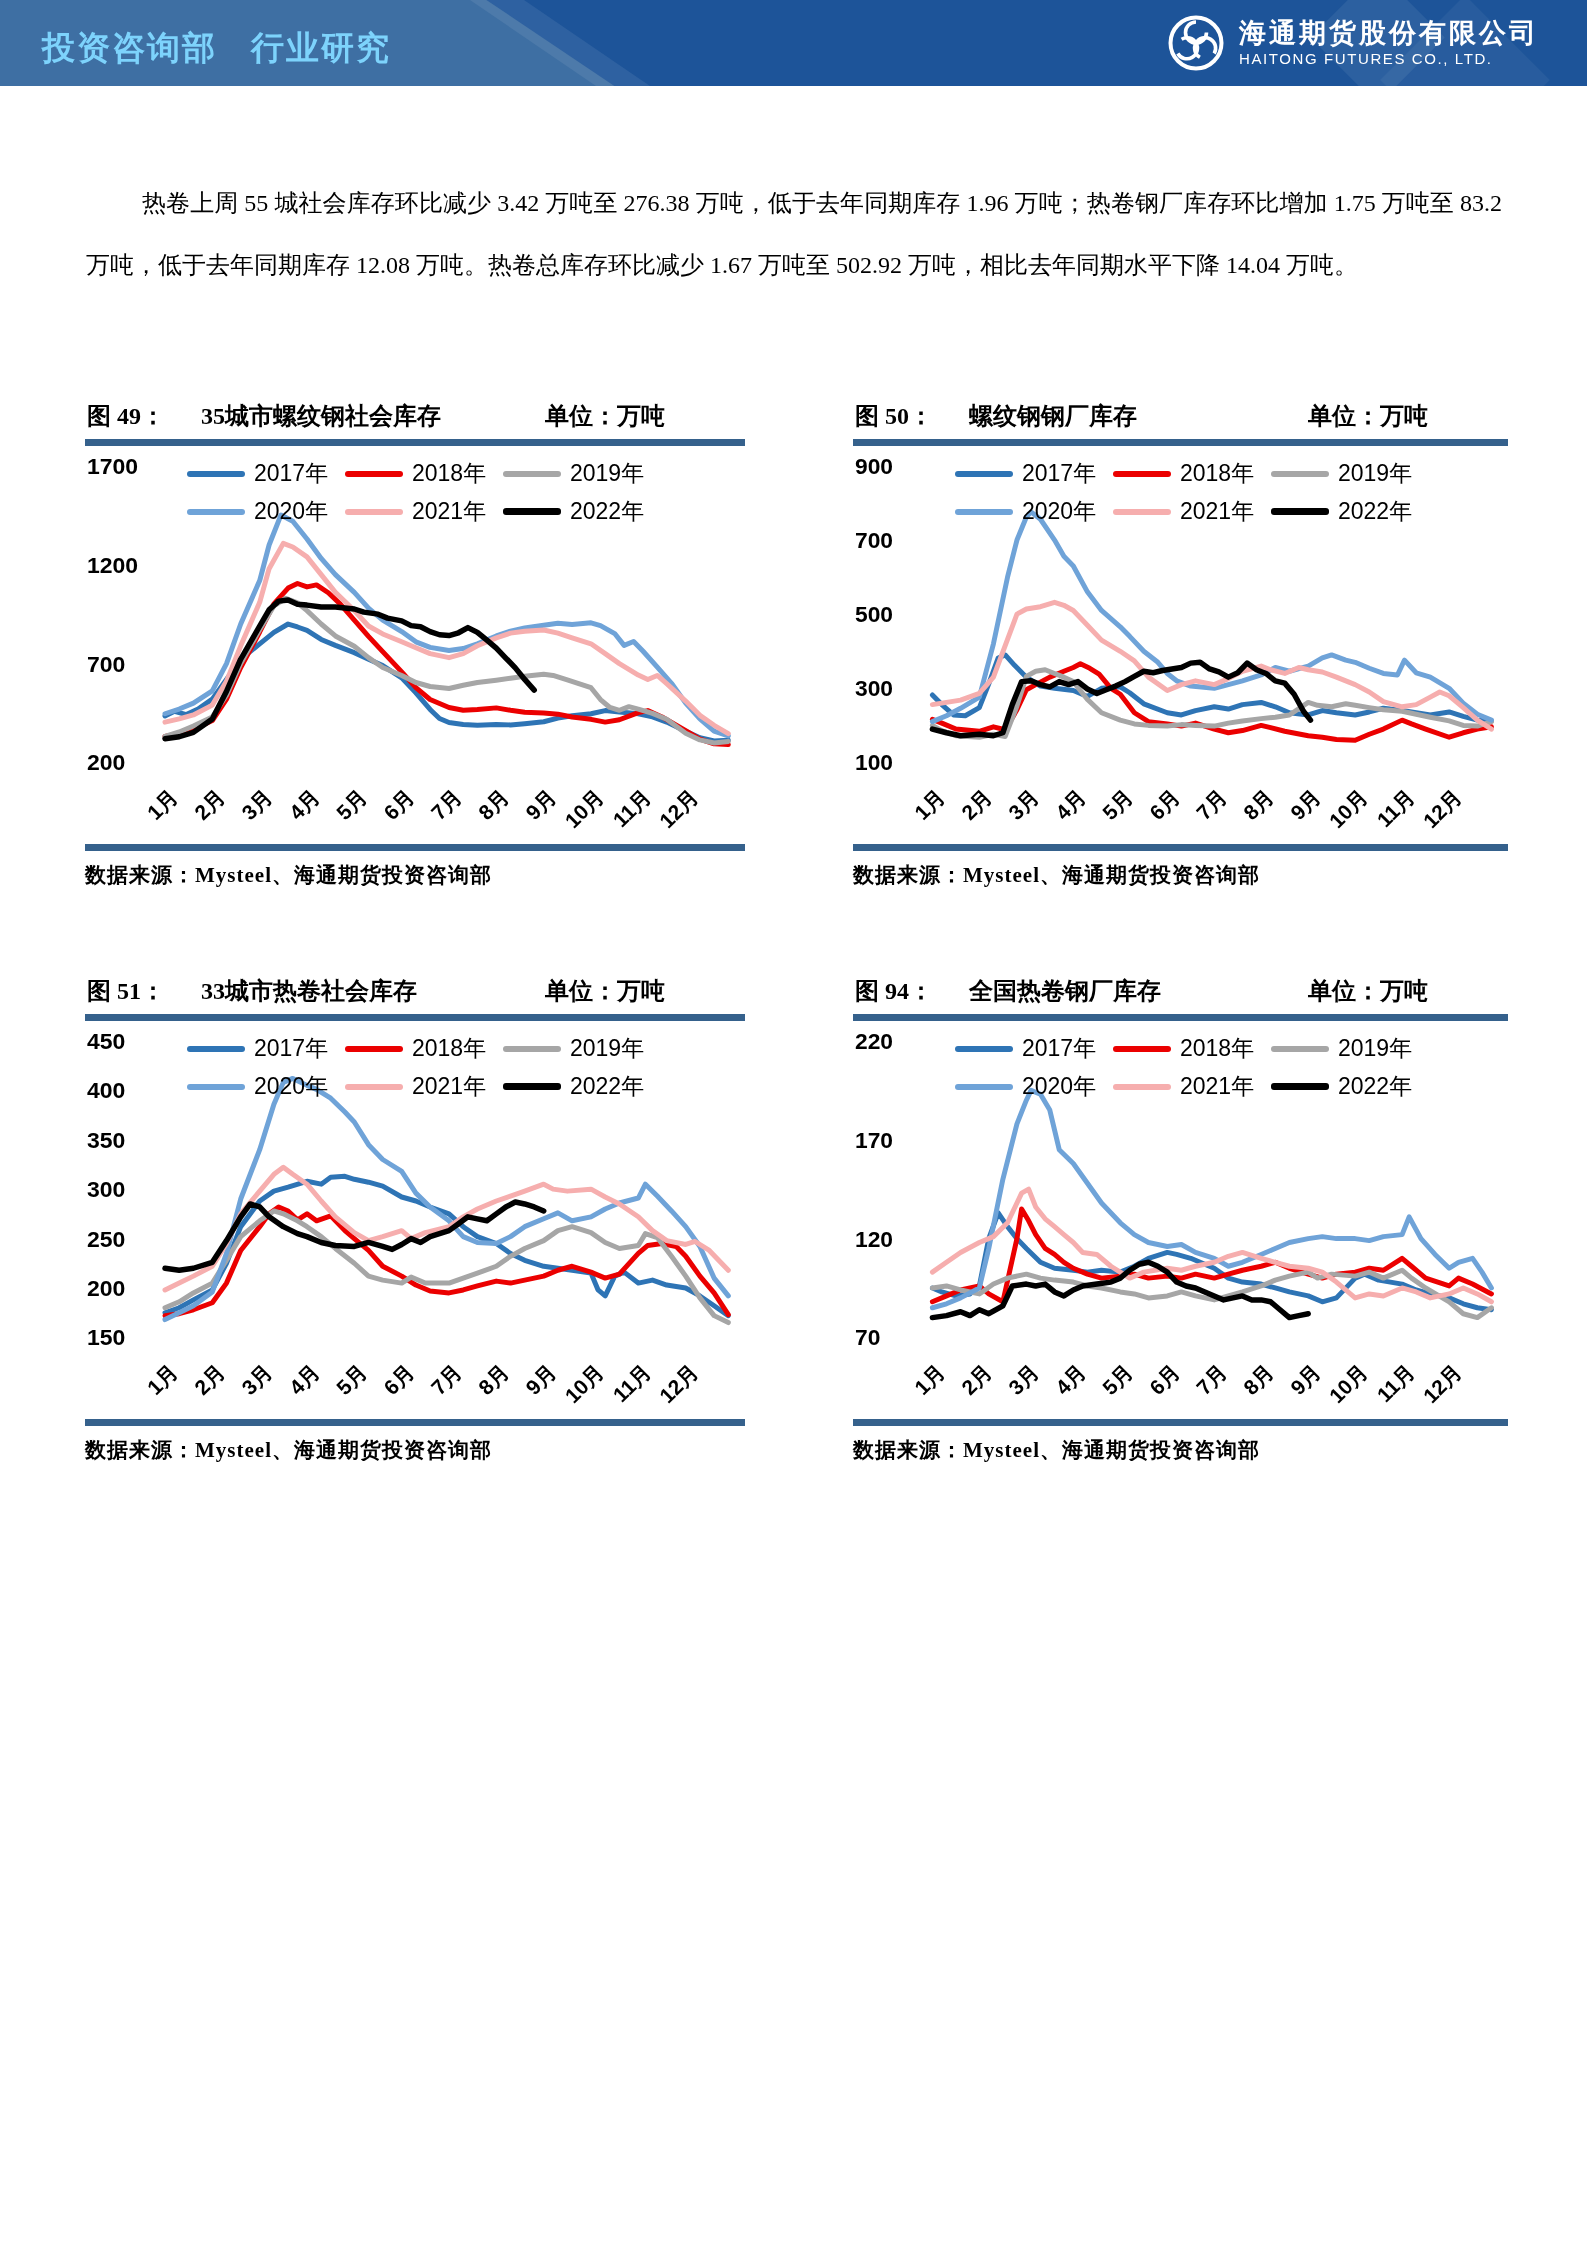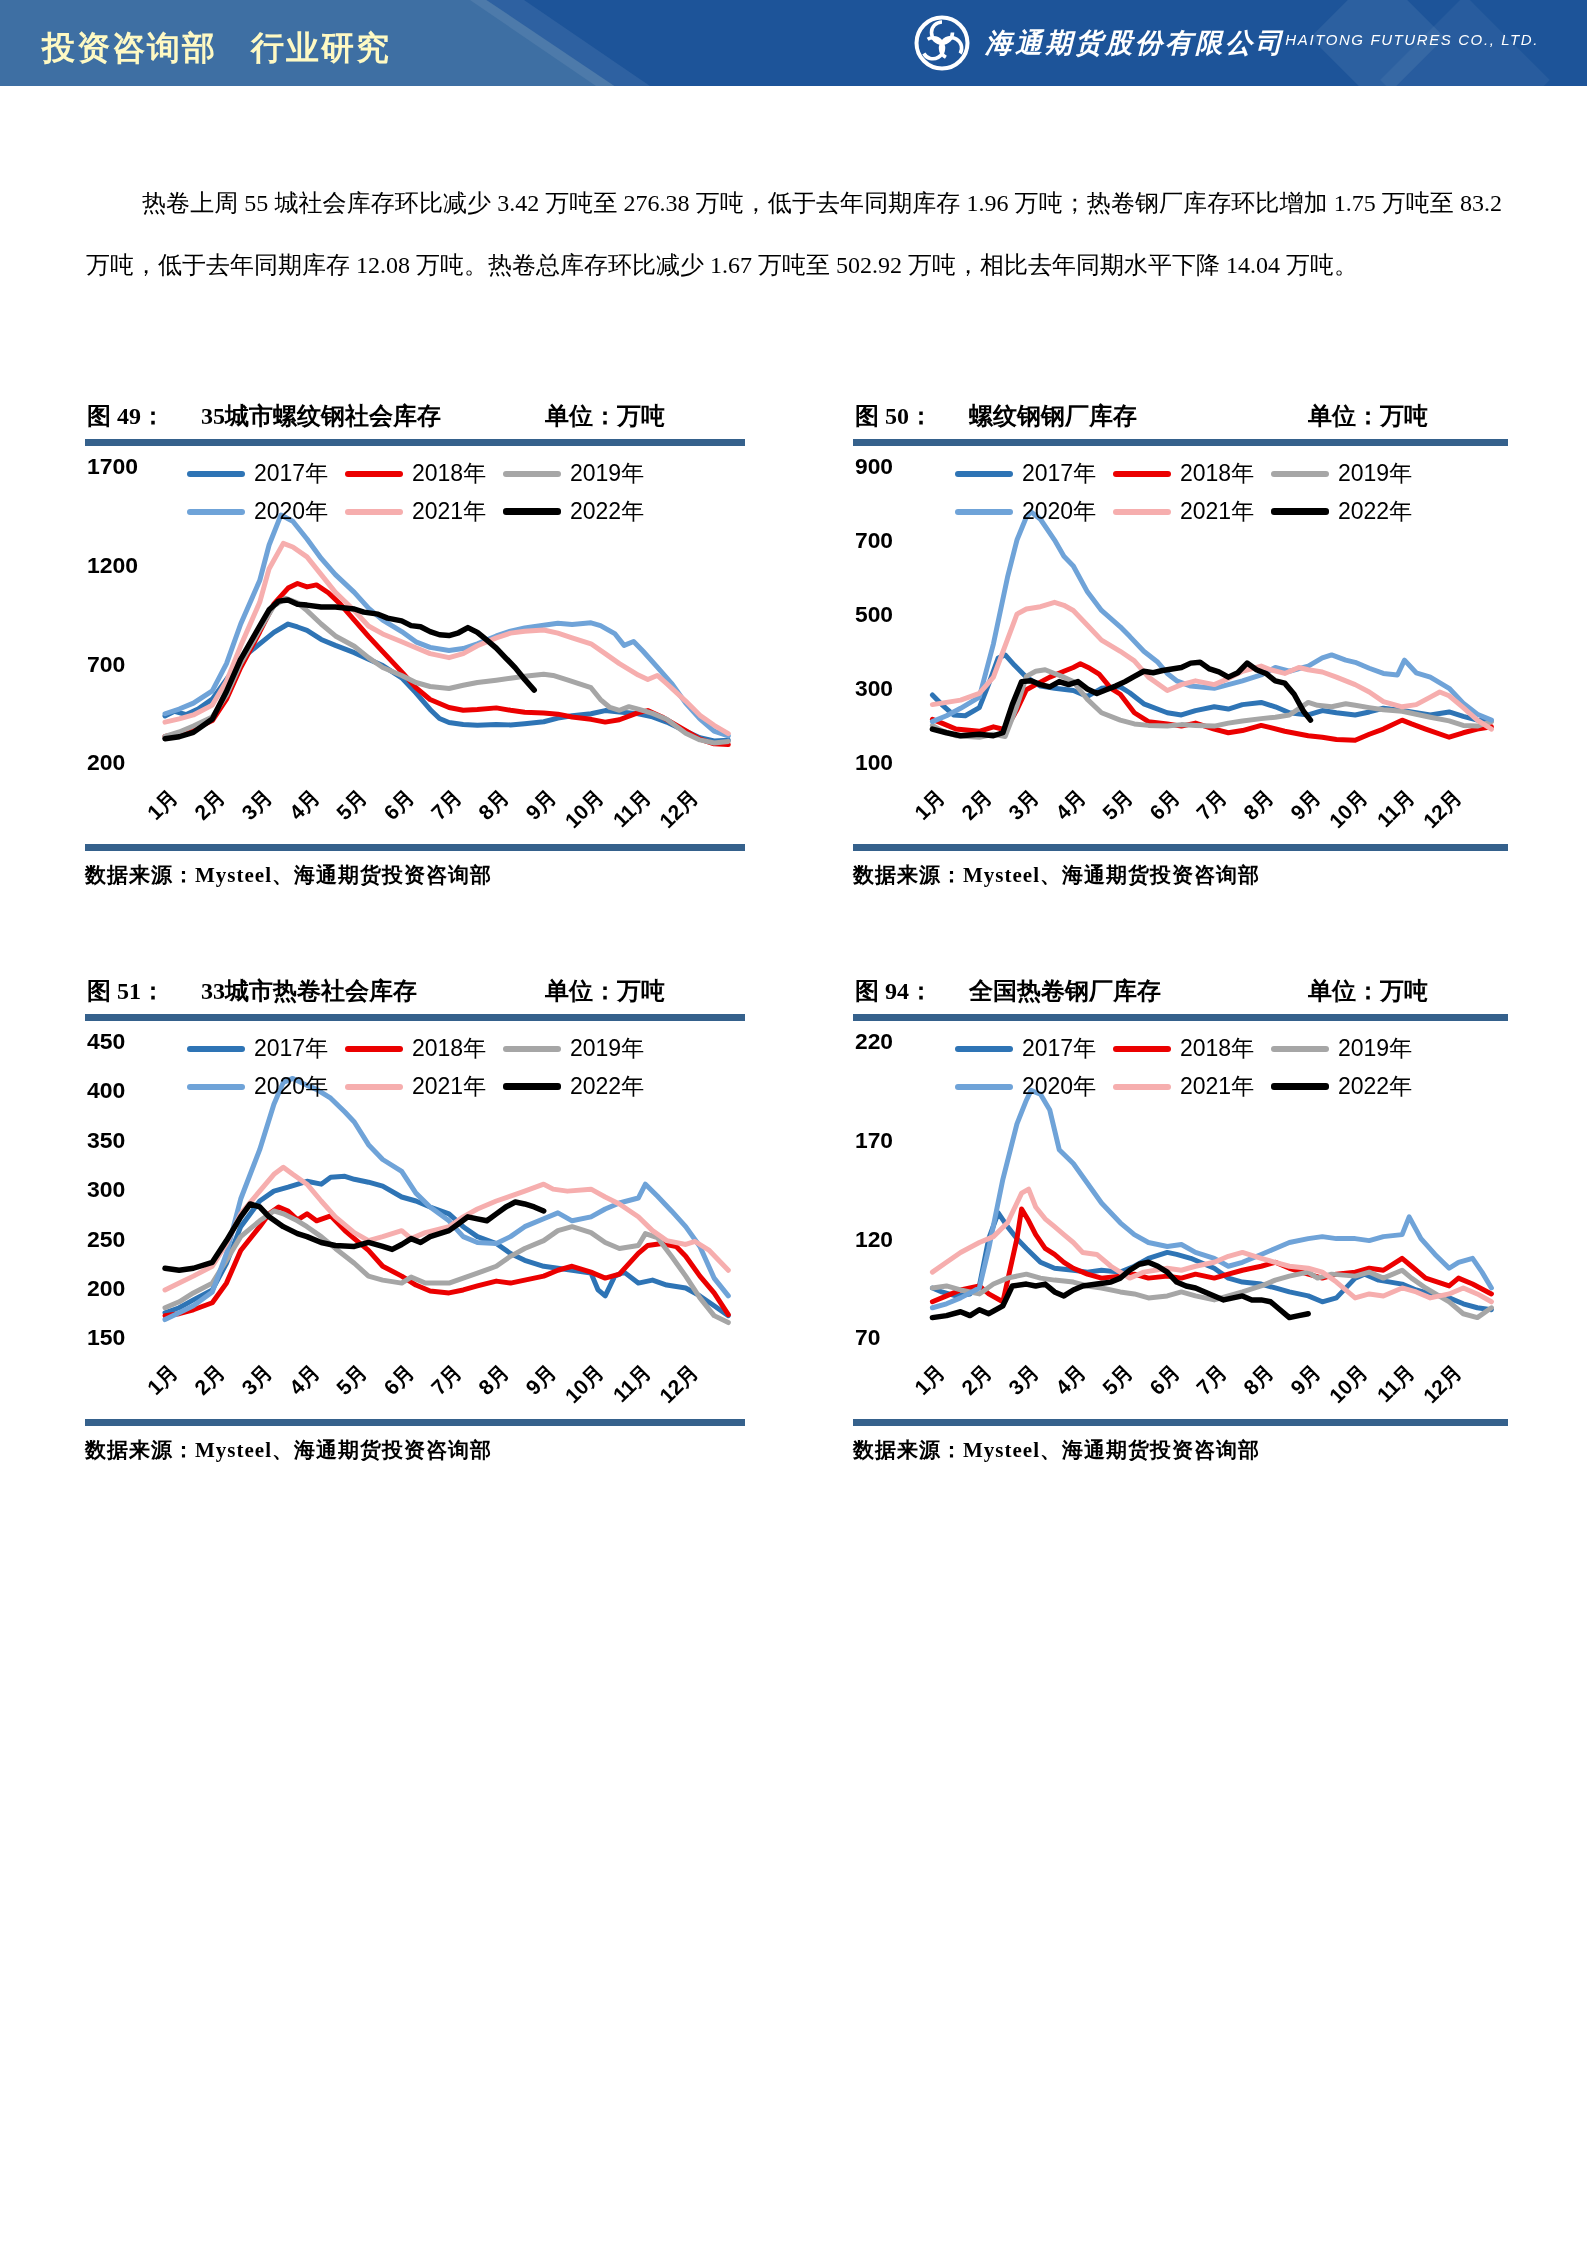--- a/index.html
+++ b/index.html
@@ -9,26 +9,26 @@
   
   .banner{position:absolute;left:0;width:100%;background:#1d5499;overflow:hidden;}
   #header-banner{top:0;height:86px;}
   .banner-panel{position:absolute;top:0;left:0;height:100%;width:640px;background:#3e6fa3;
                 clip-path:polygon(0 0,76% 0,96% 100%,0 100%);}
   .banner-wedge{position:absolute;top:0;left:470px;height:100%;width:180px;background:rgba(255,255,255,0.08);
                 clip-path:polygon(0 0,30% 0,100% 100%,70% 100%);}
   .diamond{position:absolute;background:rgba(255,255,255,0.07);transform:rotate(45deg);}
   #hdr-d1{width:95px;height:95px;top:-10px;left:1330px;}
   #hdr-d2{width:120px;height:120px;top:20px;left:1405px;background:rgba(255,255,255,0.05);}
-  #header-title{position:absolute;left:42px;top:26px;font-size:33px;font-weight:bold;color:#fef9c3;
+  #header-title{position:absolute;left:42px;top:26px;font-size:33px;font-weight:bold;color:#7dd3fc;
                 font-family:"Liberation Sans","DejaVu Sans",sans-serif;letter-spacing:2px;}
   #header-title .gap{display:inline-block;width:34px;}
   #logo-group{position:absolute;right:48px;top:14px;display:flex;align-items:center;color:#fff;}
   #logo-mark{width:58px;height:58px;margin-right:14px;flex:0 0 auto;}
-  #company-names{display:flex;flex-direction:row;line-height:1.05;font-style:italic;}
+  #company-names{display:flex;flex-direction:column;line-height:1.05;}
   #company-cn{font-size:27px;font-weight:bold;letter-spacing:3px;font-family:"Liberation Serif",serif;}
   #company-en{font-size:15px;letter-spacing:1.6px;font-family:"Liberation Sans",sans-serif;margin-top:3px;}
 
   
   #body-paragraph{position:absolute;left:86px;top:148px;width:1416px;font-size:24px;line-height:62px;
                   text-align:justify;text-indent:56px;font-family:"Liberation Serif","DejaVu Serif",serif;}
 
   
   .chart-block{position:absolute;width:660px;}
   #chart-0{left:85px;top:393px;}

